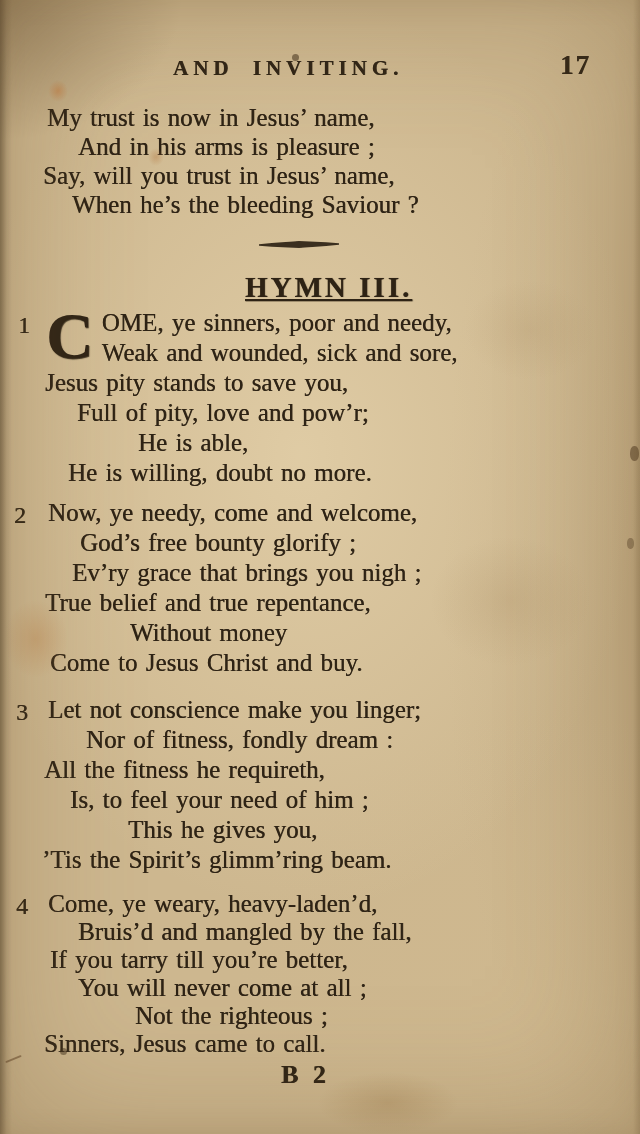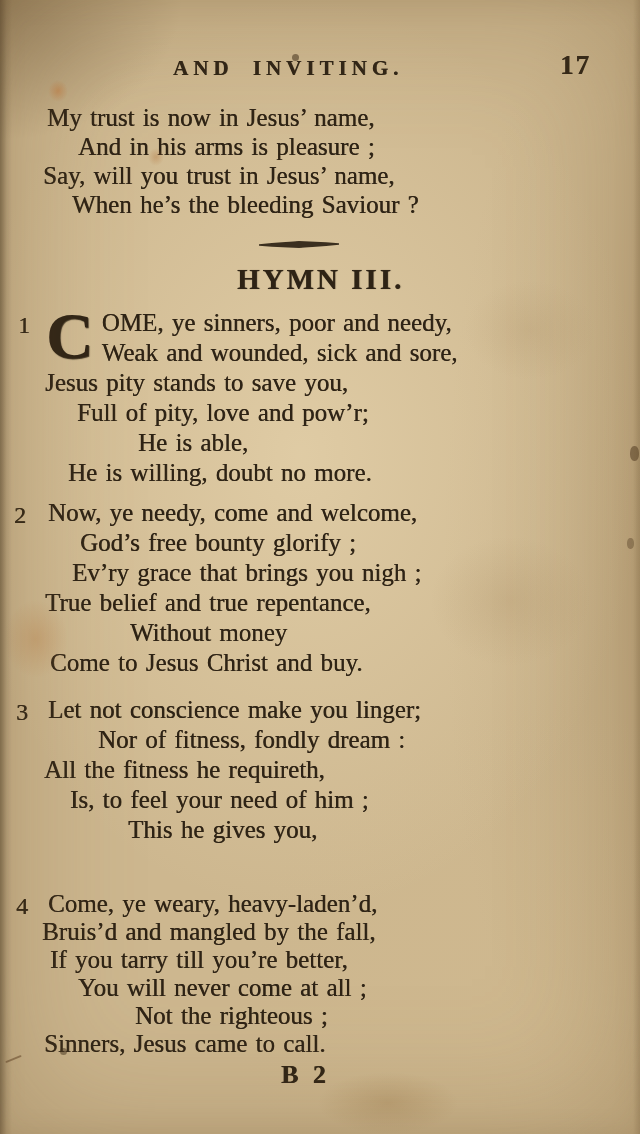--- a/index.html
+++ b/index.html
@@ -31,22 +31,22 @@
   .verse{line-height:30px;}
   .verse.tight{line-height:28px;}
   .line{white-space:pre;}
 
   .vnum{position:absolute;font-size:24px;top:2px;}
 
   .divider{position:absolute;left:259px;top:241px;width:80px;height:7px;background:#2e2315;
     clip-path:polygon(0 40%,16% 24%,50% 0,84% 24%,100% 40%,100% 60%,84% 76%,50% 100%,16% 76%,0 60%);
     transform:rotate(-.8deg);opacity:.92;}
 
-  .hymn-title{position:absolute;left:229px;top:255px;margin:8px;font-size:29px;font-weight:bold;
-    letter-spacing:3px;text-shadow:.5px .4px .7px rgba(46,35,21,.85);}
+  .hymn-title{position:absolute;left:229px;top:255px;margin:16px;font-size:29px;font-weight:bold;
+    letter-spacing:3px;text-shadow:.5px .4px .7px rgba(46,35,21,.85);text-decoration:underline;}
 
   .dropcap{float:left;font-size:66px;line-height:50px;height:54px;font-weight:bold;
     padding:3px 8px 0 4px;text-shadow:.7px .6px 1px rgba(46,35,21,.9);}
 
   .sig-mark{position:absolute;left:281px;top:1060px;font-size:26px;font-weight:bold;
     letter-spacing:4px;text-shadow:.5px .4px .6px rgba(46,35,21,.85);}
 
   .stain{position:absolute;border-radius:50%;pointer-events:none;}
   .st1{left:4px;top:600px;width:64px;height:78px;background:radial-gradient(closest-side,rgba(186,120,60,.30),rgba(186,120,60,0));}
   .st2{left:48px;top:80px;width:20px;height:22px;background:radial-gradient(closest-side,rgba(196,112,48,.45),rgba(196,112,48,0));}
@@ -97,30 +97,31 @@
     <div class="line" style="margin-left:38px">God’s free bounty glorify ;</div>
     <div class="line" style="margin-left:30px">Ev’ry grace that brings you nigh ;</div>
     <div class="line" style="margin-left:3px">True belief and true repentance,</div>
     <div class="line" style="margin-left:88px">Without money</div>
     <div class="line" style="margin-left:8px">Come to Jesus Christ and buy.</div>
   </div>
 
   <div class="verse" style="top:695px">
     <span class="vnum" style="left:-26px">3</span>
     <div class="line" style="margin-left:6px">Let not conscience make you linger;</div>
-    <div class="line" style="margin-left:56px">Nor of fitness, fondly dream :</div>
+    <div class="line" style="margin-left:44px">Nor of fitness, fondly dream :</div>
     <div class="line" style="margin-left:2px">All the fitness he requireth,</div>
     <div class="line" style="margin-left:28px">Is, to feel your need of him ;</div>
     <div class="line" style="margin-left:86px">This he gives you,</div>
+    <div class="line" style="margin-left:0px">’Tis the Spirit’s glimm’ring beam.</div>
   </div>
 
   <div class="verse tight" style="top:890px">
     <span class="vnum" style="left:-26px">4</span>
     <div class="line" style="margin-left:6px">Come, ye weary, heavy-laden’d,</div>
-    <div class="line" style="">Bruis’d and mangled by the fall,</div>
+    <div class="line" style="margin-left:36px">Bruis’d and mangled by the fall,</div>
     <div class="line" style="margin-left:8px">If you tarry till you’re better,</div>
     <div class="line" style="margin-left:36px">You will never come at all ;</div>
     <div class="line" style="margin-left:93px">Not the righteous ;</div>
     <div class="line" style="margin-left:2px">Sinners, Jesus came to call.</div>
   </div>
 
   <div class="sig-mark">B 2</div>
 
   <div class="stain st1"></div>
   <div class="stain st2"></div>

